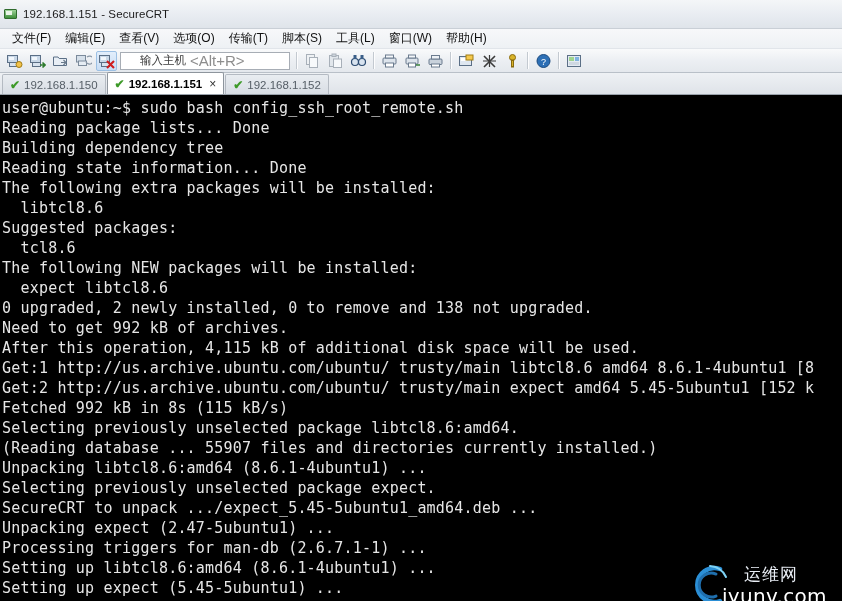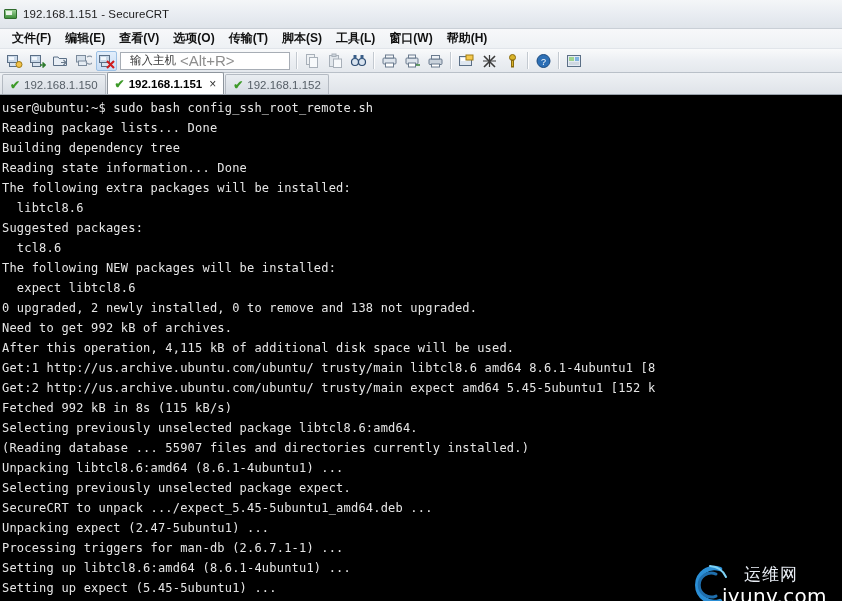--- a/index.html
+++ b/index.html
@@ -58,21 +58,20 @@
 
   
   .menubar {
     height: 20px;
     background: linear-gradient(to bottom, #f7f8fa 0%, #eef1f4 100%);
     display: flex;
     align-items: center;
     padding-left: 5px;
     box-sizing: border-box;
     border-bottom: 1px solid #e1e5ea;
-    font-weight: bold;
   }
   .menu-item {
     font-size: 12px;
     color: #111;
     padding: 1px 7px 2px 7px;
     white-space: nowrap;
     cursor: default;
     line-height: 15px;
   }
 
@@ -112,21 +111,21 @@
     flex: 0 0 auto;
   }
   .host-input {
     width: 170px;
     height: 18px;
     background: #fff;
     border: 1px solid #a7adb5;
     box-sizing: border-box;
     display: flex;
     align-items: center;
-    padding-left: 9px;
+    padding-left: 19px;
     margin-left: 2px;
     margin-right: 3px;
     font-size: 11.5px;
     color: #3a3a3a;
     overflow: hidden;
     white-space: nowrap;
     flex: 0 0 auto;
   }
   .host-input .hint { color: #8d8d8d; margin-left: 4px; font-size: 15px;}
 
@@ -182,21 +181,21 @@
   .terminal {
     position: relative;
     background: #000;
     height: 517px;
     overflow: hidden;
     padding: 3px 0 0 2px;
     box-sizing: border-box;
   }
   .term-line {
     font-family: "DejaVu Sans Mono", "Liberation Mono", monospace;
-    font-size: 12px;
+    font-size: 15px;
     line-height: 20px;
     color: #e6e6e6;
     white-space: pre;
     height: 20px;
     letter-spacing: 0.2px;
   }
 
   
   .watermark {
     position: absolute;

